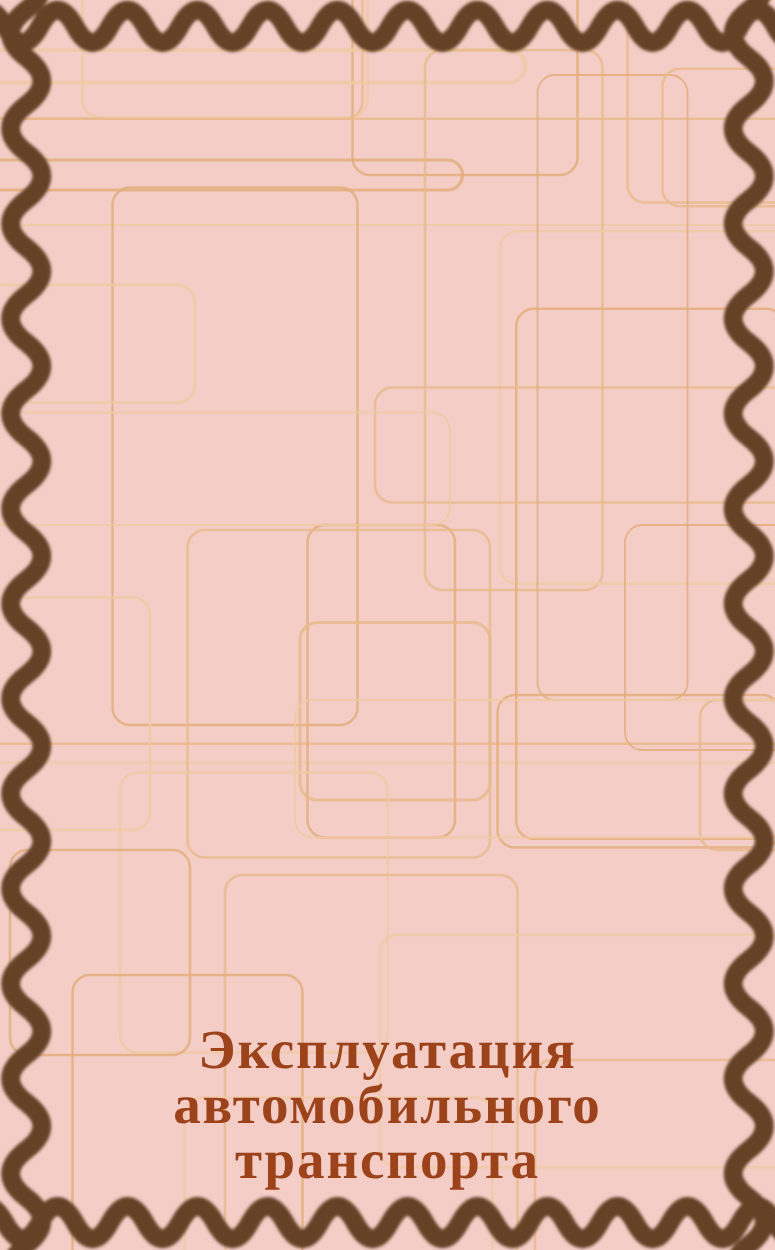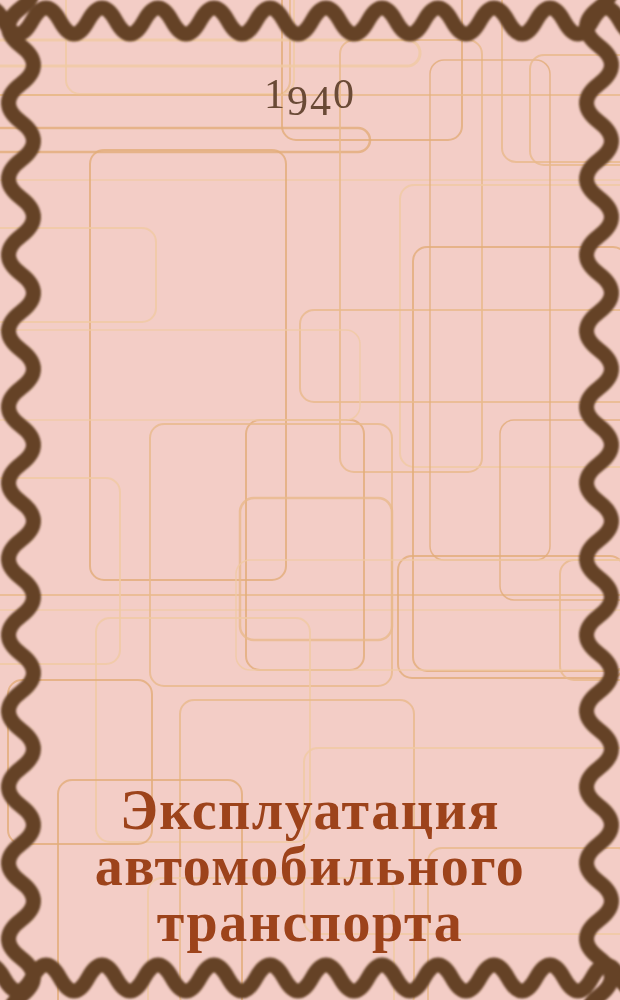--- a/index.html
+++ b/index.html
@@ -22,21 +22,21 @@
     color:var(--year,#6a4a36);
     letter-spacing:2px;
     font-feature-settings:"onum" 1;
     z-index:2;
   }
   .year span{position:relative;display:inline-block;}
   .year span.os-d{top:7px;}
   .title{
     position:absolute;left:0;right:0;bottom:50px;
     text-align:center;
-    font-size:56px;line-height:1.0;font-weight:bold;
+    font-size:44px;line-height:1.0;font-weight:bold;
     letter-spacing:1.5px;
     color:var(--title,#9d431b);
     padding:0 18px;
     z-index:2;
   }
 </style>
 </head>
 <body>
 
 <div class="cover">
@@ -82,17 +82,16 @@
         <rect x="236" y="560" width="400" height="110" rx="14" ry="14" stroke="#f0c9a2" stroke-width="1.5" stroke-opacity="0.8"></rect>
       </g>
     <g id="wave-g" fill="none" filter="url(#soft)" stroke-linecap="round">
         <path d="M -24 21 q 14 -26 28 0 t 28 0 t 28 0 t 28 0 t 28 0 t 28 0 t 28 0 t 28 0 t 28 0 t 28 0 t 28 0 t 28 0 t 28 0 t 28 0 t 28 0 t 28 0 t 28 0 t 28 0 t 28 0 t 28 0 t 28 0 t 28 0 t 28 0 t 28 0 t 28 0" stroke="#654327" stroke-width="15"></path>
         <path d="M -24 978 q 14 -26 28 0 t 28 0 t 28 0 t 28 0 t 28 0 t 28 0 t 28 0 t 28 0 t 28 0 t 28 0 t 28 0 t 28 0 t 28 0 t 28 0 t 28 0 t 28 0 t 28 0 t 28 0 t 28 0 t 28 0 t 28 0 t 28 0 t 28 0 t 28 0 t 28 0" stroke="#654327" stroke-width="15"></path>
         <path d="M 21 -30 q 25 19 0 38 t 0 38 t 0 38 t 0 38 t 0 38 t 0 38 t 0 38 t 0 38 t 0 38 t 0 38 t 0 38 t 0 38 t 0 38 t 0 38 t 0 38 t 0 38 t 0 38 t 0 38 t 0 38 t 0 38 t 0 38 t 0 38 t 0 38 t 0 38 t 0 38 t 0 38 t 0 38 t 0 38" stroke="#654327" stroke-width="15"></path>
         <path d="M 599 -30 q 25 19 0 38 t 0 38 t 0 38 t 0 38 t 0 38 t 0 38 t 0 38 t 0 38 t 0 38 t 0 38 t 0 38 t 0 38 t 0 38 t 0 38 t 0 38 t 0 38 t 0 38 t 0 38 t 0 38 t 0 38 t 0 38 t 0 38 t 0 38 t 0 38 t 0 38 t 0 38 t 0 38 t 0 38" stroke="#654327" stroke-width="15"></path>
       </g>
   </svg>
 
-  <div class="year"><span class="os-x">1</span><span class="os-d">9</span><span class="os-d">4</span><span class="os-x">0</span></div>
 
   <div class="title">Эксплуатация автомобильного транспорта</div>
 
 </div>
 
 </body></html>

